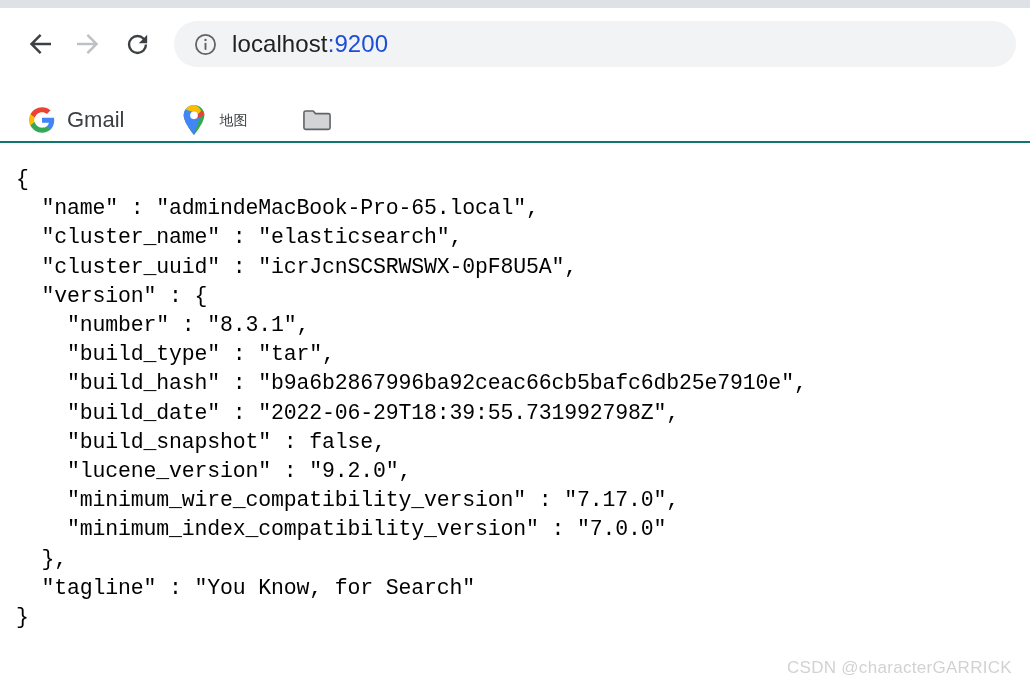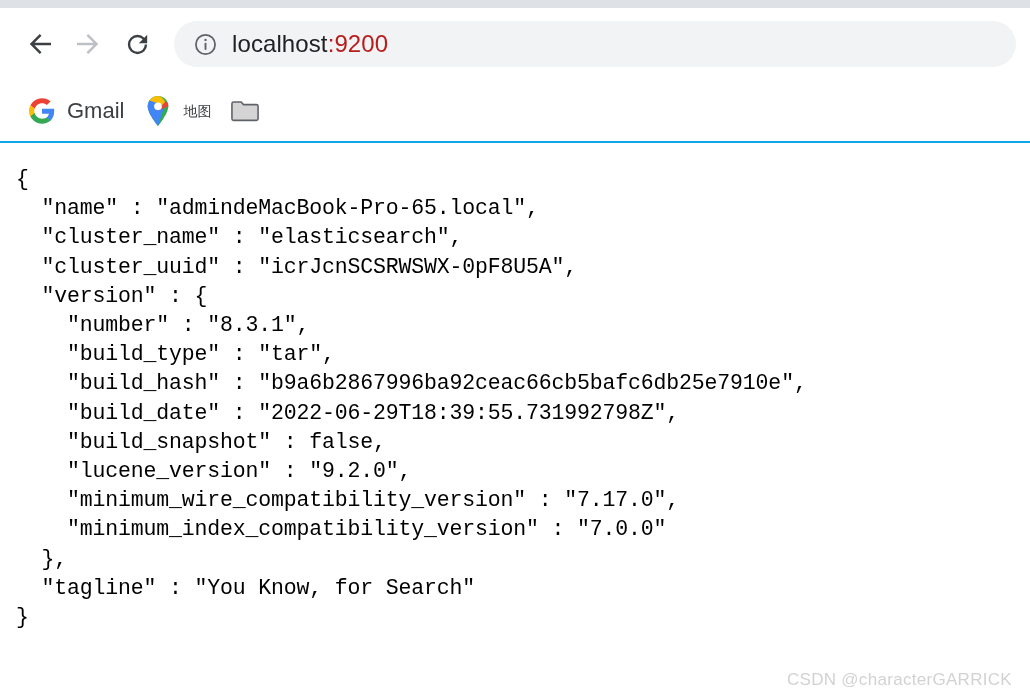--- a/index.html
+++ b/index.html
@@ -78,34 +78,35 @@
   }
   .omni-url {
     font-size: 24px;
     color: #202124;
     letter-spacing: 0.1px;
     white-space: nowrap;
     overflow: hidden;
     text-overflow: ellipsis;
     font-family: "Liberation Sans", sans-serif;
   }
-  .omni-url .port { color: #b91c1c; text-align: center; }
+  .omni-url .port { color: #1d4ed8; text-align: center; }
 
   
   .bookmarks {
     height: 63px;
     flex: 0 0 auto;
     background: #ffffff;
     display: flex;
-    align-items: center;
+    align-items: flex-end;
     padding: 0 0 0 18px;
     box-sizing: border-box;
-    border-bottom: 2px solid #0ea5e9;
+    border-bottom: 2px solid #0f766e;
     overflow: hidden;
     white-space: nowrap;
+    gap: 36px;
   }
   .bm {
     display: flex;
     align-items: center;
     height: 42px;
     padding: 0 10px;
     border-radius: 6px;
     flex: 0 0 auto;
     cursor: pointer;
   }
@@ -143,21 +144,21 @@
     font-size: 21.5px;
     line-height: 29.2px;
     color: #000000;
     white-space: pre;
     letter-spacing: -0.15px;
   }
 
   .watermark {
     position: absolute;
     right: 18px;
-    bottom: 4px;
+    bottom: 16px;
     font-size: 17px;
     color: #d2d2d2;
     font-family: "Liberation Sans", sans-serif;
     letter-spacing: 0.3px;
     user-select: none;
   }
 </style>
 </head>
 <body>
 

